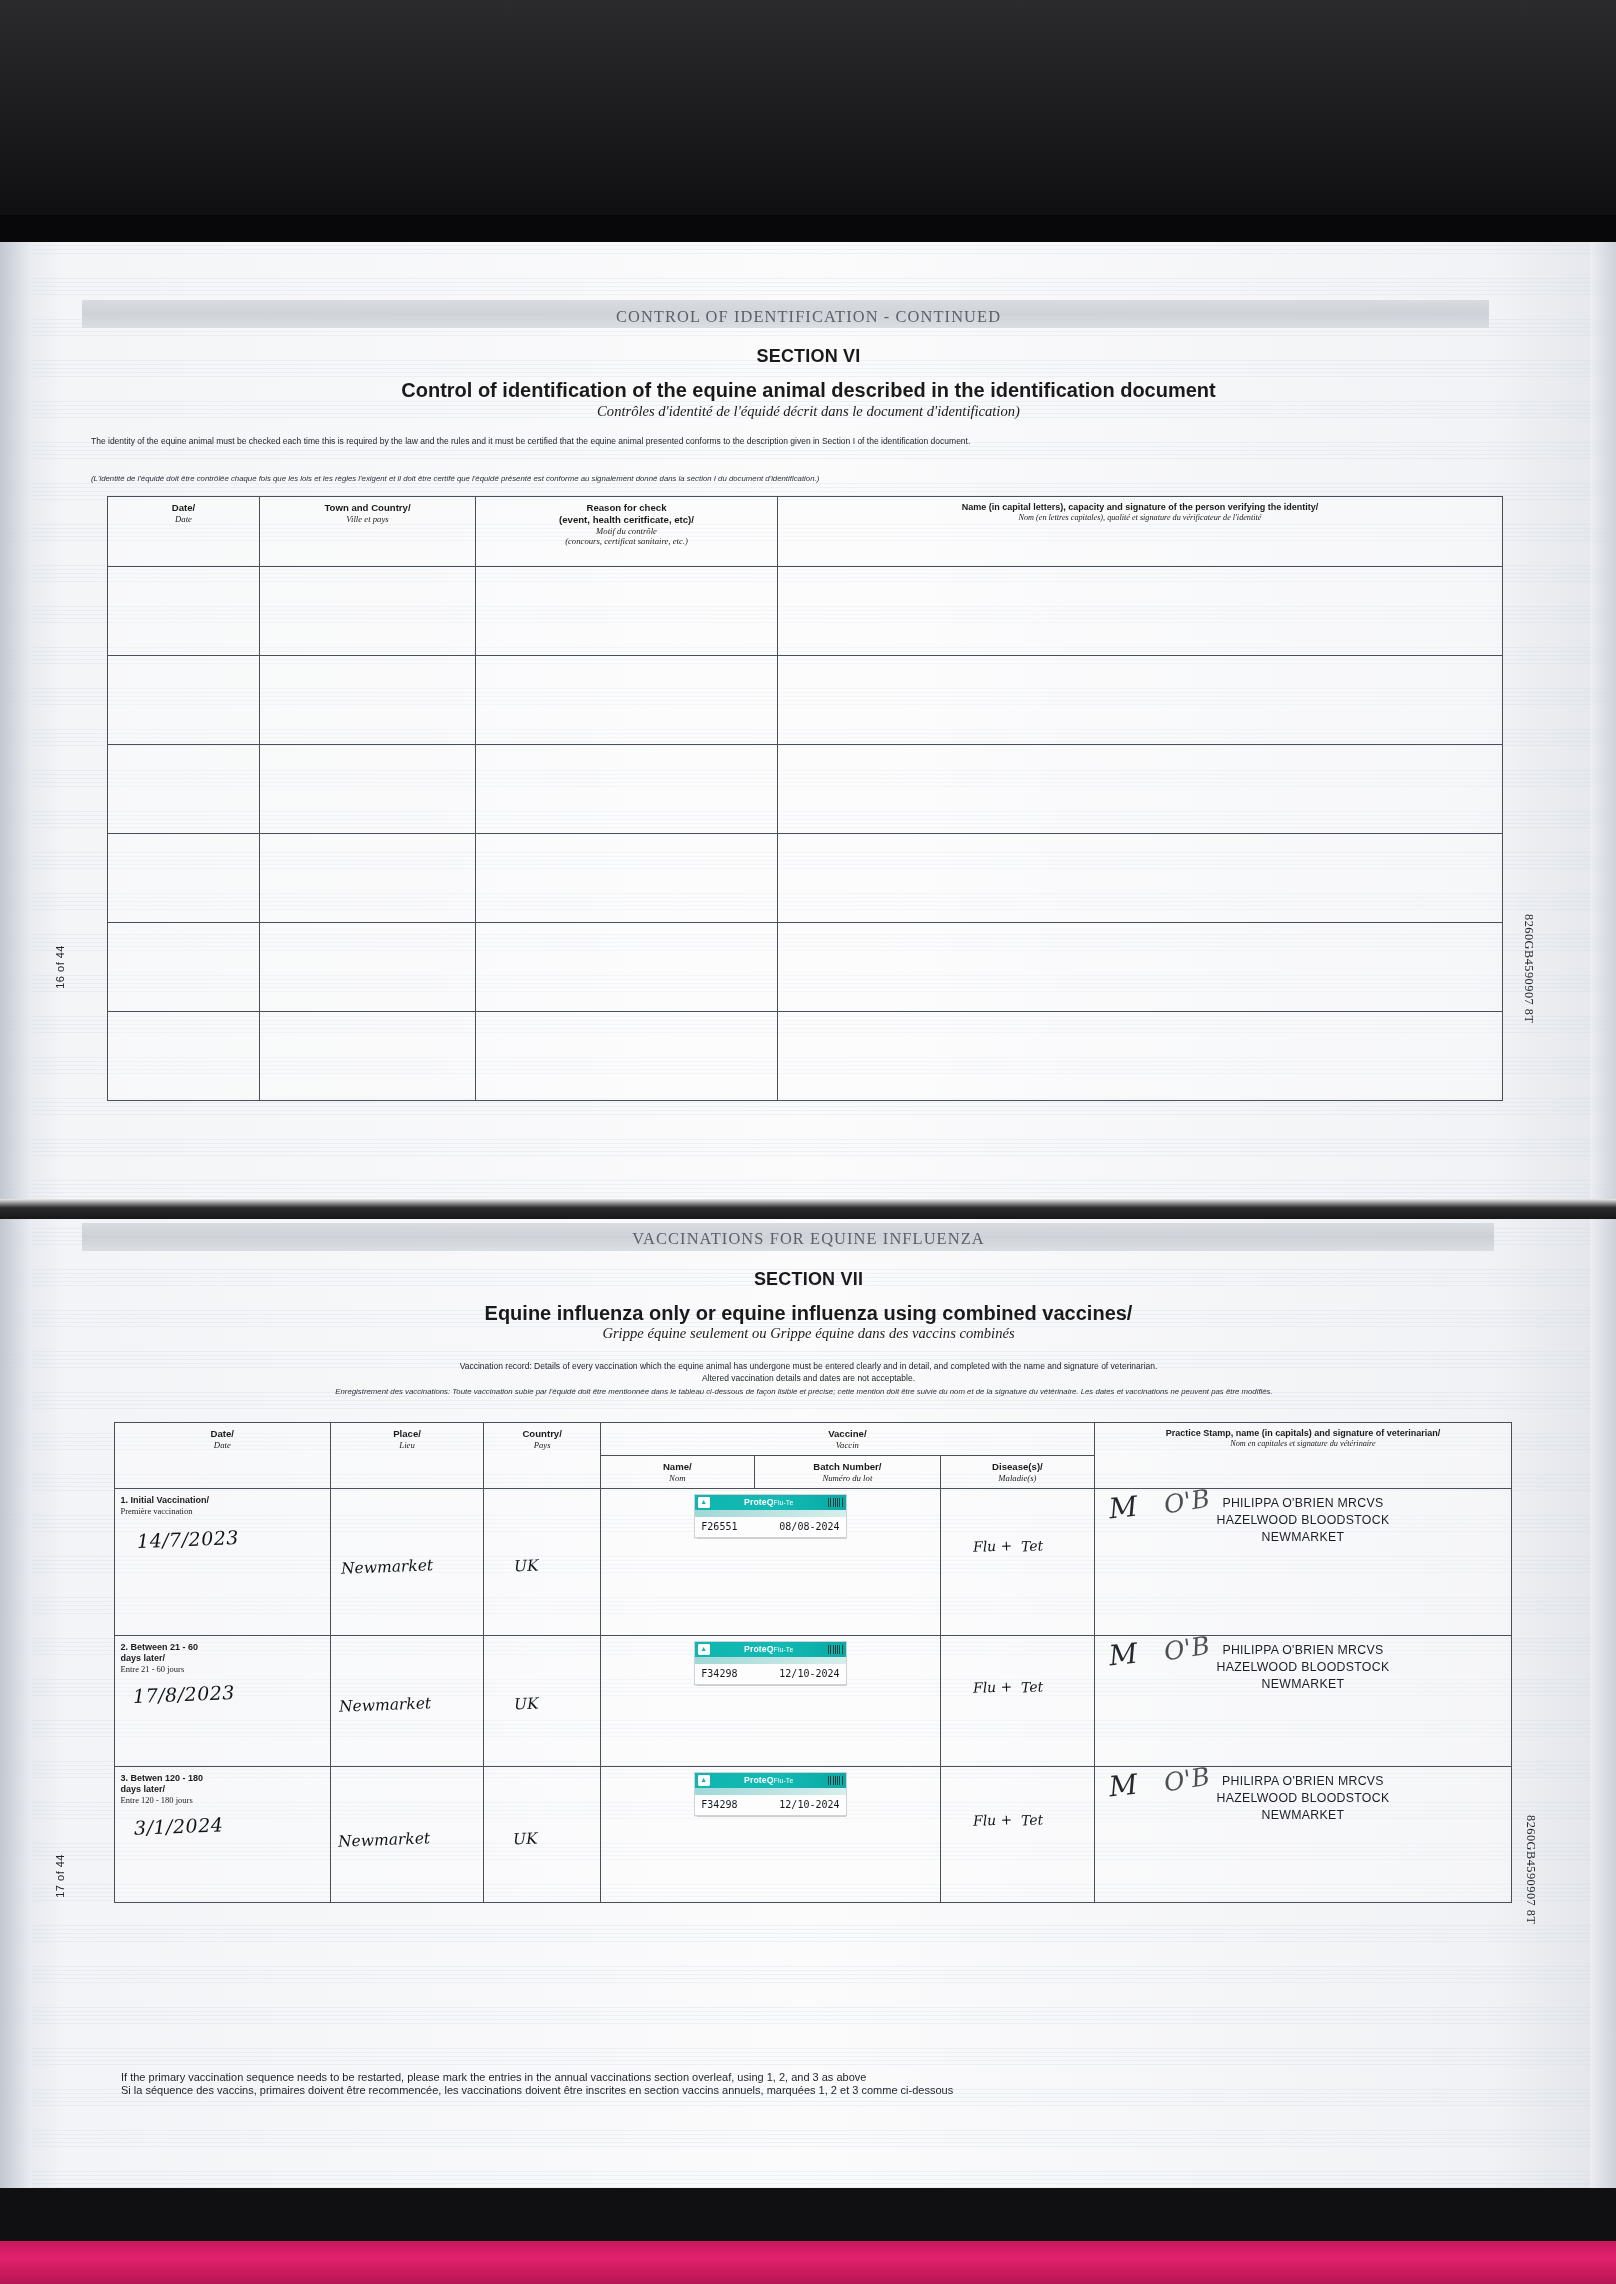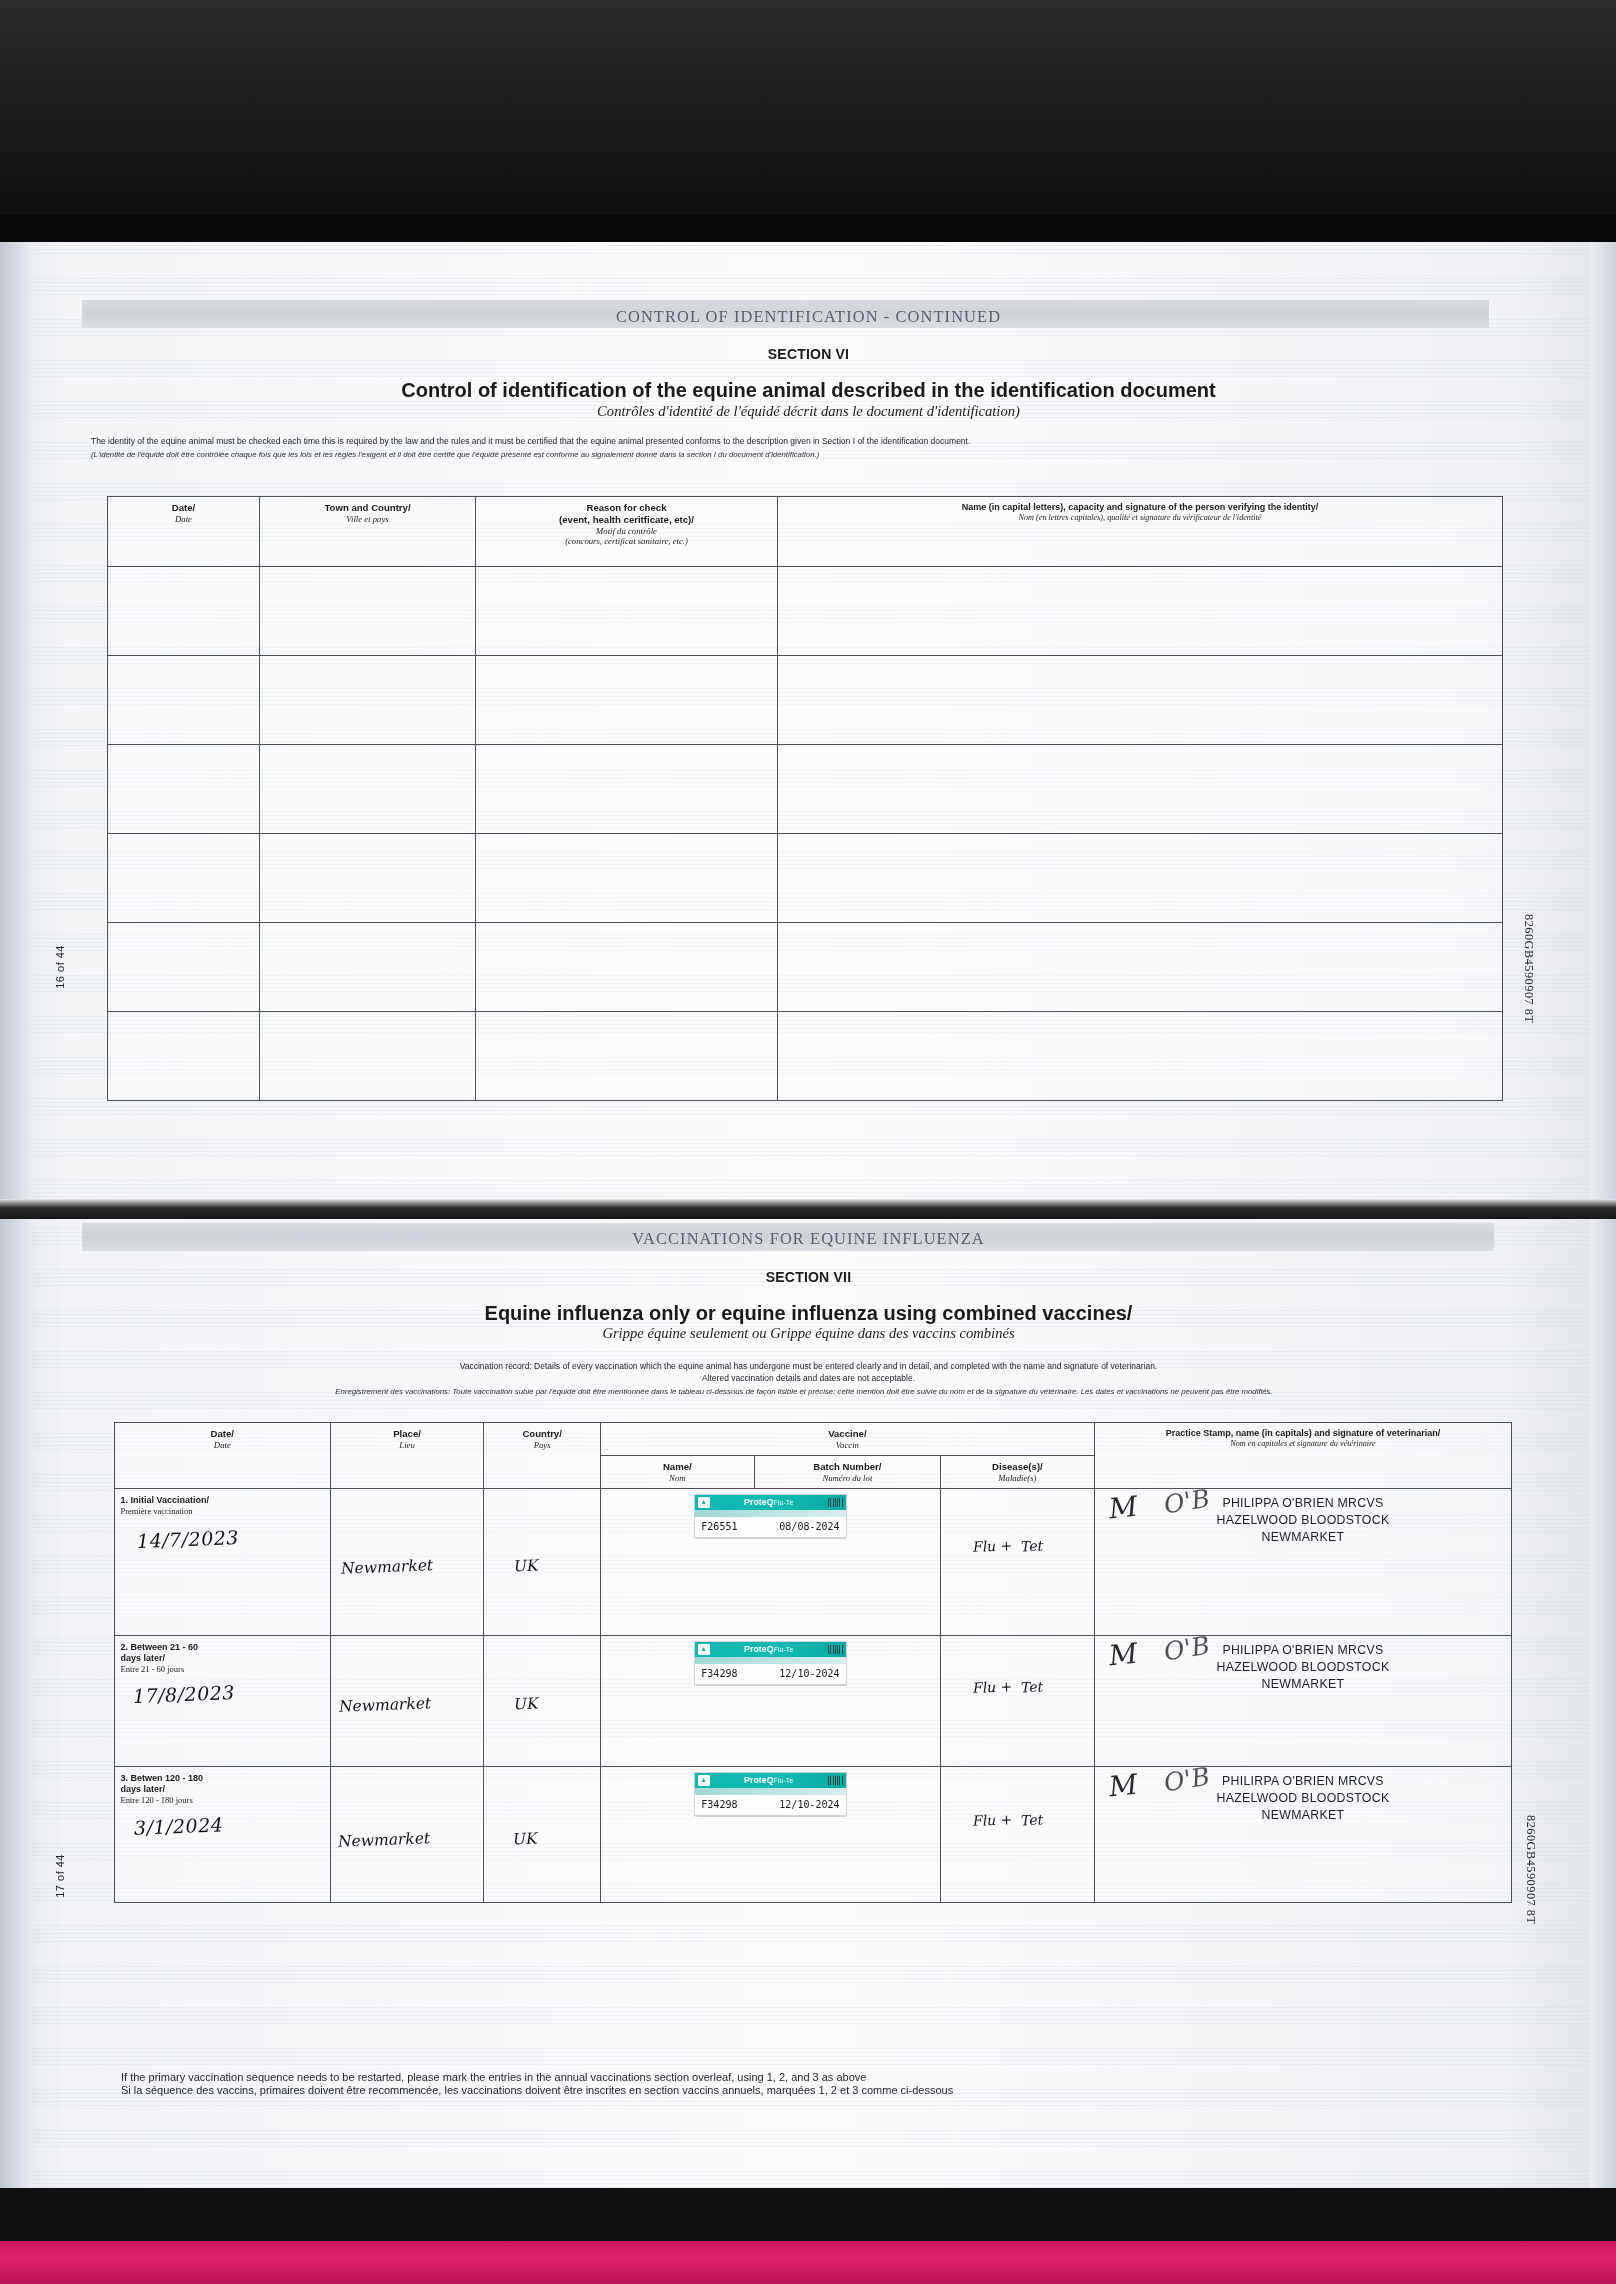--- a/index.html
+++ b/index.html
@@ -47,21 +47,21 @@
     opacity:.85;
   }
   .banner-text{
     position:absolute;
     width:100%;text-align:center;
     font-family:"Liberation Serif", serif;
     font-size:16.4px;letter-spacing:1.1px;color:#5d6068;
   }
 
   .ctr{position:absolute;width:100%;text-align:center;}
-  .sec-title{font-size:14px;font-weight:bold;letter-spacing:0.2px;}
+  .sec-title{font-size:18px;font-weight:bold;letter-spacing:0.2px;}
   .sec-sub1{font-size:20px;font-weight:bold;}
   .sec-sub2{font-size:14.6px;font-style:italic;font-family:"Liberation Serif",serif;}
 
   .note{position:absolute;font-size:8.5px;line-height:1.35;color:#20242b;}
   .note.it{font-style:italic;font-size:7.8px;color:#2b3038;}
   .note.c{text-align:center;width:100%;}
 
   
   .vert{
     position:absolute;
@@ -159,21 +159,21 @@
     <div class="edge-right"></div>
 
     <div class="banner" style="left:82px;top:58px;width:1407px;"></div>
     <div class="banner-text" style="top:65px;">CONTROL OF IDENTIFICATION - CONTINUED</div>
 
     <div class="ctr sec-title" style="top:104px;">SECTION VI</div>
     <div class="ctr sec-sub1" style="top:137px;">Control of identification of the equine animal described in the identification document</div>
     <div class="ctr sec-sub2" style="top:161px;">Contrôles d'identité de l'équidé décrit dans le document d'identification)</div>
 
     <div class="note" style="left:91px;top:194px;width:1421px;">The identity of the equine animal must be checked each time this is required by the law and the rules and it must be certified that the equine animal presented conforms to the description given in Section I of the identification document.</div>
-    <div class="note it" style="left:91px;top:208px;width:1421px;">(L'identité de l'équidé doit être contrôlée chaque fois que les lois et les règles l'exigent et il doit être certifé que l'équidé présenté est conforme au signalement donné dans la section I du document d'identification.)</div>
+    <div class="note it" style="left:91px;top:232px;width:1421px;">(L'identité de l'équidé doit être contrôlée chaque fois que les lois et les règles l'exigent et il doit être certifé que l'équidé présenté est conforme au signalement donné dans la section I du document d'identification.)</div>
 
     <div class="vert flip" style="left:54px;top:703px;">16 of 44</div>
     <div class="vert vert-serif" style="left:1521px;top:672px;">8260GB4590907 8T</div>
 
     <table class="grid" style="left:107px;top:254px;width:1396px;">
       <thead>
         <tr>
           <th style="width:151px;height:69px;">
             <div class="hcell"><span>Date/</span><span class="i">Date</span></div>
           </th>

